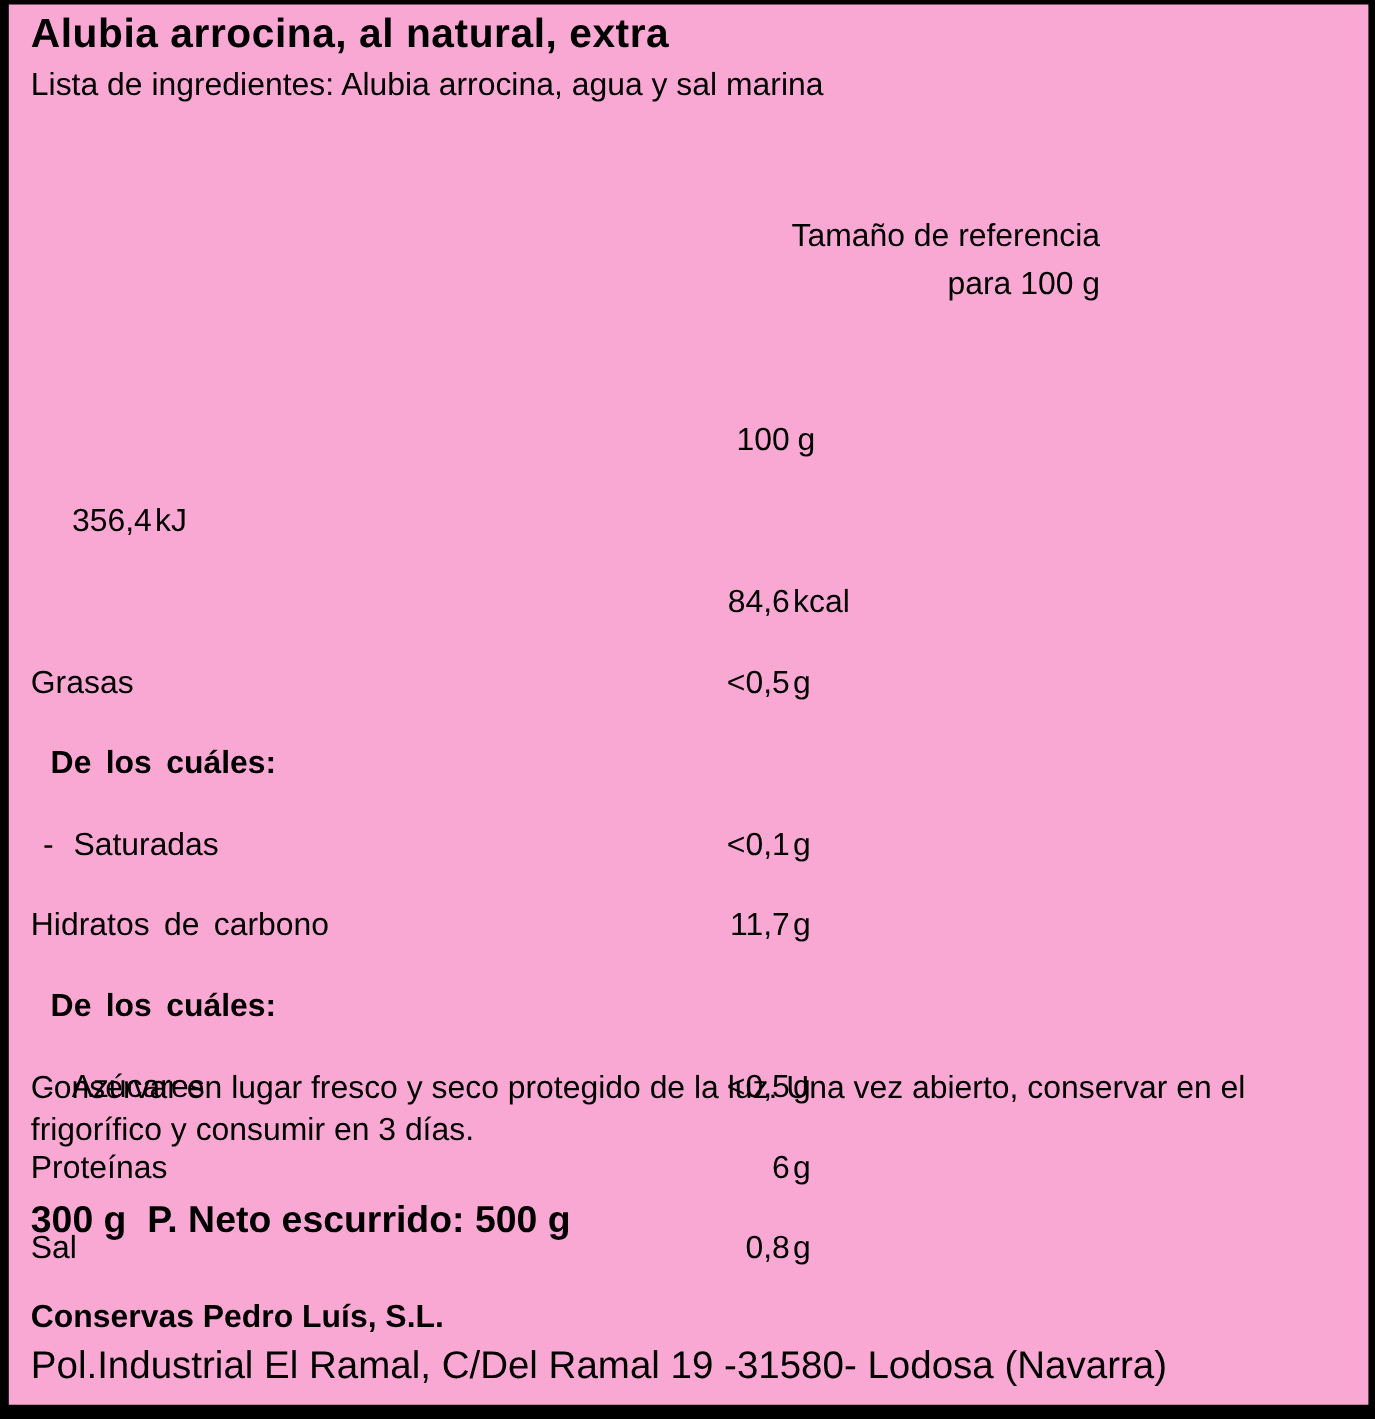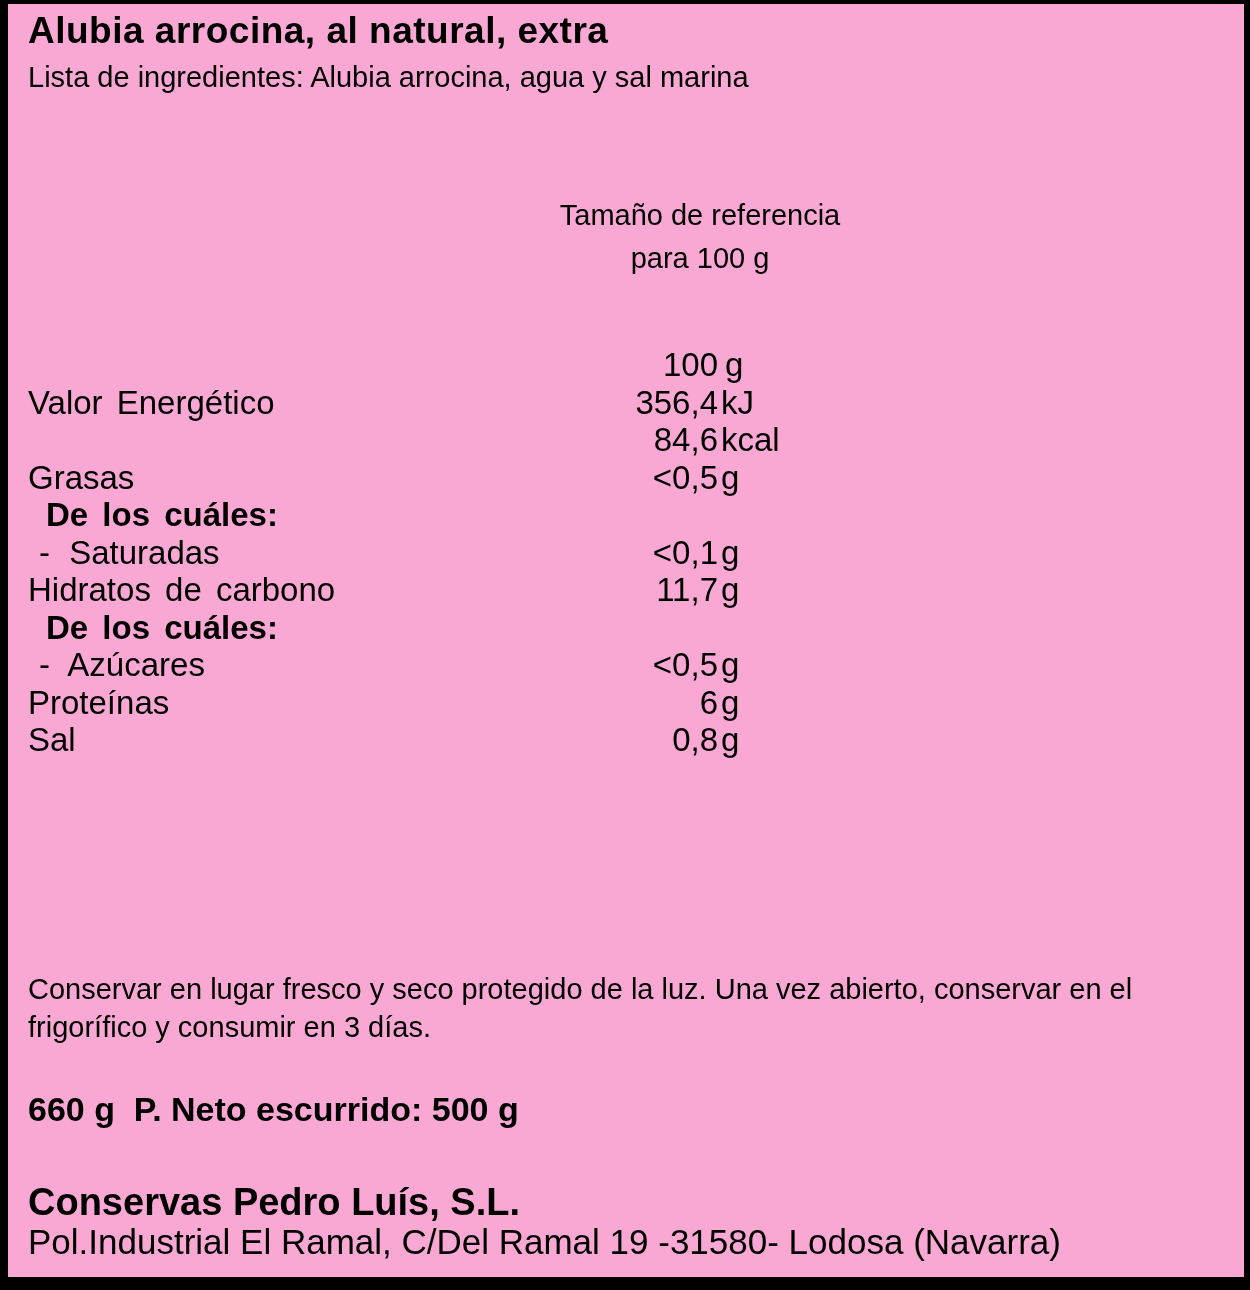--- a/index.html
+++ b/index.html
@@ -33,35 +33,36 @@
   .ingredients-line {
     top: 57px;
     left: 20px;
     font-size: 29px;
     white-space: pre-wrap;
   }
   .reference-block {
     top: 190px;
     left: 392px;
     width: 600px;
-    text-align: center;
+    text-align: right;
     font-size: 29px;
     line-height: 43px;
   }
 
   .nutrition-table {
     top: 342px;
     left: 20px;
     width: 820px;
   }
   .nutrition-row {
     display: flex;
     height: 37.5px;
     line-height: 37.5px;
-    font-size: 33px;
+    font-size: 29px;
+    margin-top: 36px;
   }
   .nutrition-row .cell-label {
     width: 580px;
     word-spacing: 5px;
     white-space: pre-wrap;
   }
   .nutrition-row .cell-label.indent-sub  { padding-left: 18px; width: 562px; font-weight: bold; }
   .nutrition-row .cell-label.indent-dash { padding-left: 11px; width: 569px; word-spacing: 10px; }
   .nutrition-row .cell-num {
     width: 110px;
@@ -84,21 +85,21 @@
   .net-weight {
     top: 1086px;
     left: 20px;
     font-size: 34px;
     font-weight: bold;
     white-space: pre-wrap;
   }
   .manufacturer-name {
     top: 1177px;
     left: 20px;
-    font-size: 38px;
+    font-size: 29px;
     font-weight: bold;
     white-space: pre-wrap;
   }
   .manufacturer-address {
     top: 1218px;
     left: 20px;
     font-size: 35px;
     white-space: pre-wrap;
   }
 </style>
@@ -118,21 +119,20 @@
 
   <div class="abs nutrition-table">
 
     <div class="nutrition-row header-row">
       <div class="cell-label"></div>
       <div class="cell-num">100</div>
       <div class="cell-unit">g</div>
     </div>
 
     <div class="nutrition-row">
-      <div class="cell-label">Valor Energético</div>
       <div class="cell-num">356,4</div>
       <div class="cell-unit">kJ</div>
     </div>
 
     <div class="nutrition-row">
       <div class="cell-label"></div>
       <div class="cell-num">84,6</div>
       <div class="cell-unit">kcal</div>
     </div>
 
@@ -181,19 +181,19 @@
     <div class="nutrition-row">
       <div class="cell-label">Sal</div>
       <div class="cell-num">0,8</div>
       <div class="cell-unit">g</div>
     </div>
 
   </div>
 
   <div class="abs storage-note">Conservar en lugar fresco y seco protegido de la luz. Una vez abierto, conservar en el frigorífico y consumir en 3 días.</div>
 
-  <div class="abs net-weight">660 g  P. Neto escurrido: 500 g</div>
+  <div class="abs net-weight">300 g  P. Neto escurrido: 500 g</div>
 
   <div class="abs manufacturer-name">Conservas Pedro Luís, S.L.</div>
 
   <div class="abs manufacturer-address">Pol.Industrial El Ramal, C/Del Ramal 19 -31580- Lodosa (Navarra)</div>
 
 </div>
 
 </body></html>

